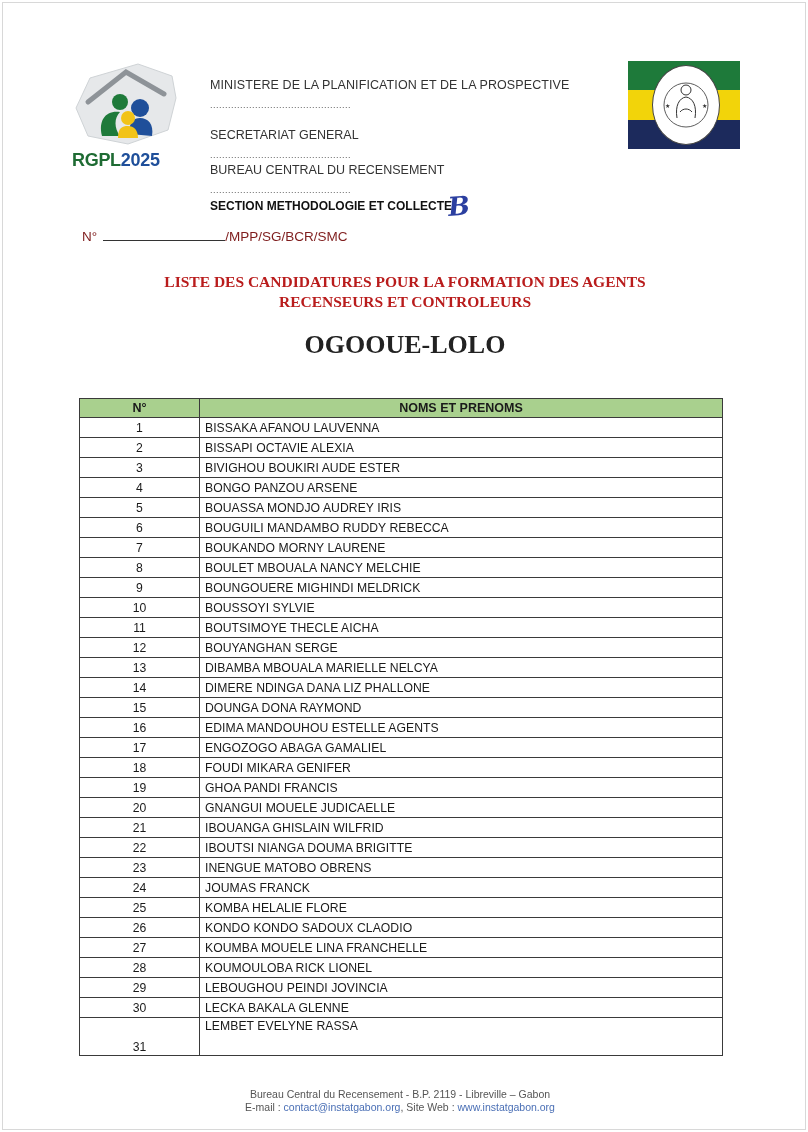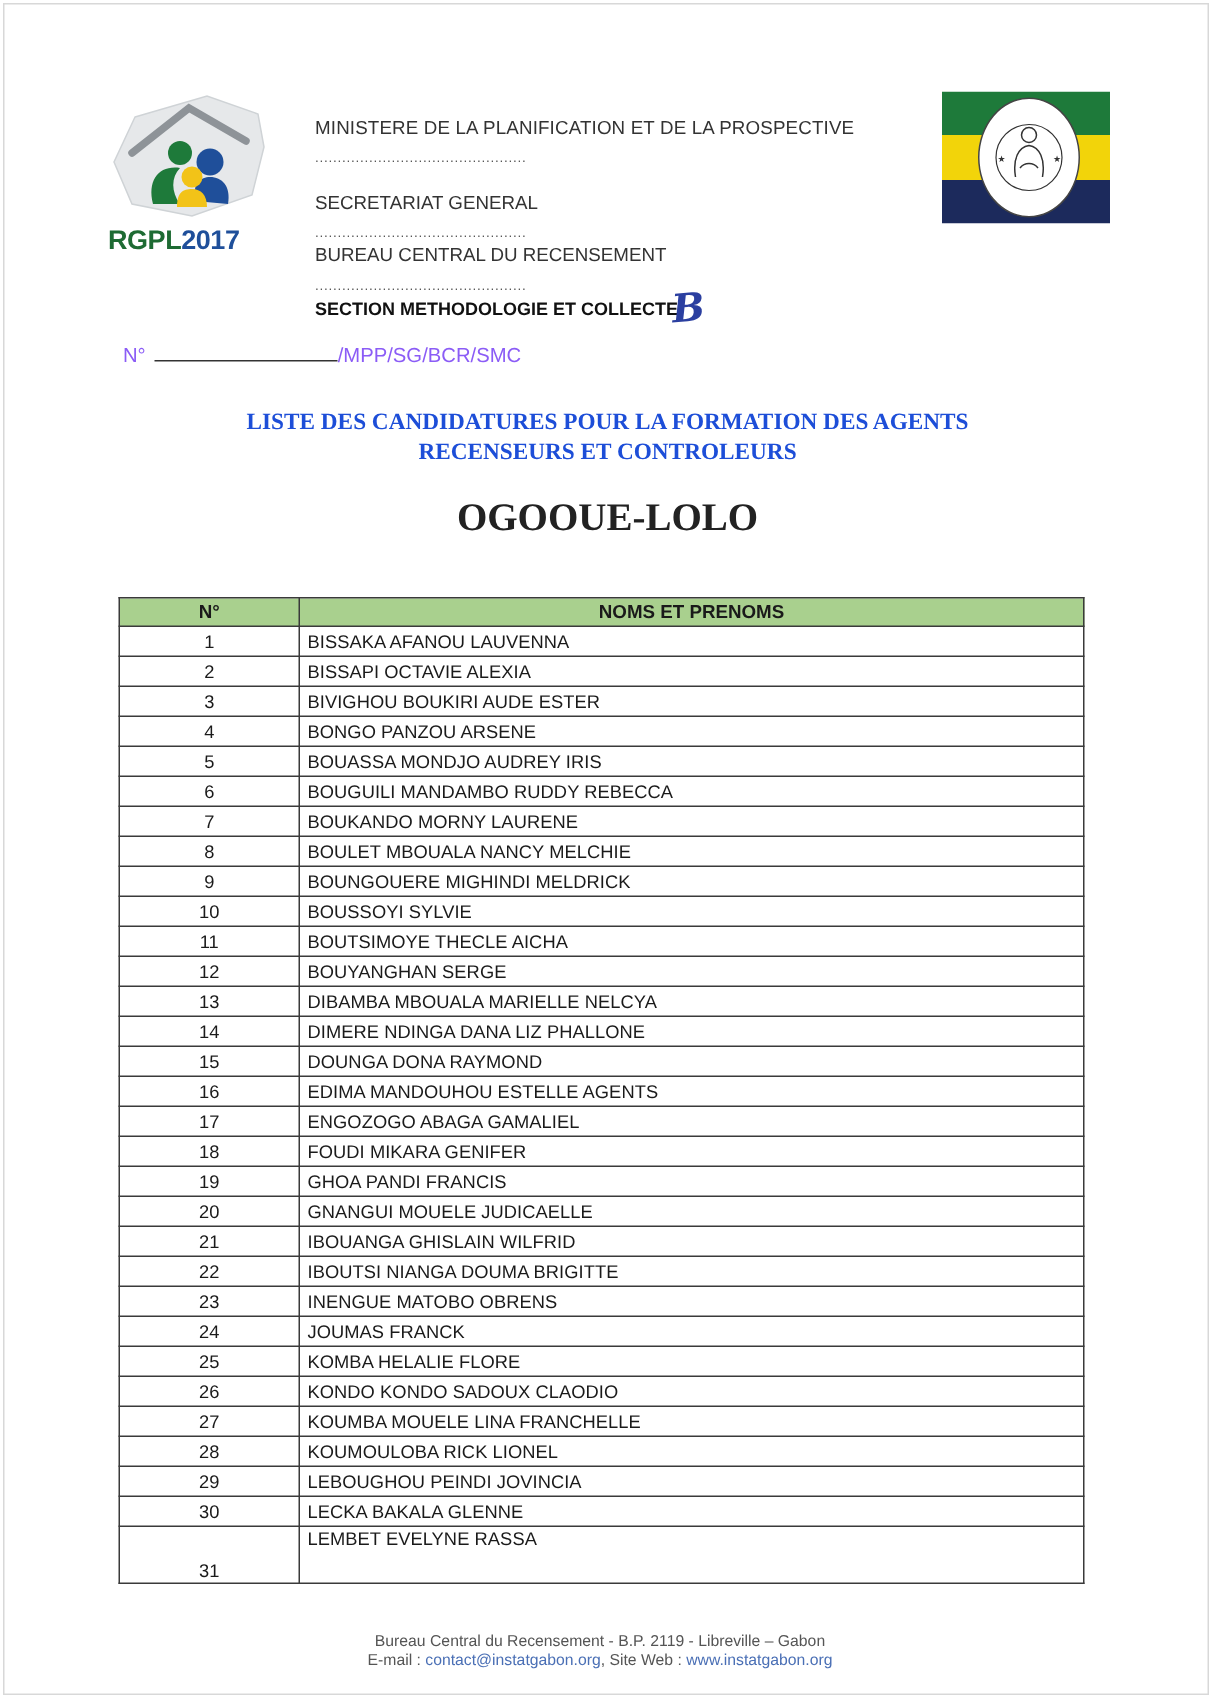--- a/index.html
+++ b/index.html
@@ -24,25 +24,25 @@
 
     
     .flag { position: absolute; left: 628px; top: 61px; width: 112px; height: 88px; overflow: hidden; }
     .flag .band { position: absolute; left: 0; right: 0; }
     .flag .g { top: 0; height: 29px; background: #1e7a3a; }
     .flag .y { top: 29px; height: 30px; background: #f2d40a; }
     .flag .b { top: 59px; height: 29px; background: #1c2a5c; }
     .flag .seal { position: absolute; left: 24px; top: 4px; width: 66px; height: 78px; border-radius: 50%; background: #ffffff; border: 1px solid #444; }
 
     
-    .reference { position: absolute; left: 82px; top: 228px; font-size: 13.5px; color: #8b5cf6; }
+    .reference { position: absolute; left: 82px; top: 228px; font-size: 13.5px; color: #7f1d1d; }
     .reference .blank { display: inline-block; width: 122px; border-bottom: 1px solid #333; height: 12px; margin-left: 6px; vertical-align: baseline; }
 
     
-    .title { position: absolute; left: 100px; width: 610px; top: 272px; text-align: center; font-family: "Liberation Serif", serif; font-weight: bold; font-size: 15.5px; line-height: 20px; color: #1d4ed8; }
+    .title { position: absolute; left: 100px; width: 610px; top: 272px; text-align: center; font-family: "Liberation Serif", serif; font-weight: bold; font-size: 15.5px; line-height: 20px; color: #b91c1c; }
     .region { position: absolute; left: 100px; width: 610px; top: 330px; text-align: center; font-family: "Liberation Serif", serif; font-weight: bold; font-size: 26px; color: #222; }
 
     
     .table-wrap { position: absolute; left: 79px; top: 398px; width: 644px; }
     table { border-collapse: collapse; width: 644px; table-layout: fixed; font-family: "Liberation Sans", sans-serif; }
     th, td { border: 1px solid #3a3a3a; padding: 0; height: 19px; font-size: 12.2px; }
     th { background: #a9d08e; font-weight: bold; font-size: 12.5px; height: 18px; }
     col.num { width: 120px; }
     td.num { text-align: center; }
     td.name { padding-left: 5px; letter-spacing: 0.05px; }
@@ -63,21 +63,21 @@
   <svg width="120" height="92" viewBox="0 0 120 92">
     <path d="M22 20 L70 6 L104 18 L108 40 L100 72 L60 86 L20 78 L8 50 Z" fill="#e6e8ea" stroke="#cfd3d6" stroke-width="1"></path>
     <path d="M20 44 L58 14 L96 36" fill="none" stroke="#8e9398" stroke-width="5" stroke-linecap="round"></path>
     <circle cx="52" cy="44" r="8" fill="#1e7a3a"></circle>
     <path d="M34 78 C30 62 38 52 52 54 C46 60 46 70 52 78 Z" fill="#1e7a3a"></path>
     <circle cx="72" cy="50" r="9" fill="#1f4f9a"></circle>
     <path d="M62 76 C60 64 66 60 72 60 C80 60 86 66 84 78 Z" fill="#1f4f9a"></path>
     <circle cx="60" cy="60" r="7" fill="#f2c318"></circle>
     <path d="M50 80 C50 70 54 68 60 68 C66 68 70 72 70 80 Z" fill="#f2c318"></path>
   </svg>
-  <div class="text"><span class="rgpl">RGPL</span><span class="year">2017</span></div>
+  <div class="text"><span class="rgpl">RGPL</span><span class="year">2025</span></div>
 </div>
 
 <div class="header-center">
   <div class="line ministry">MINISTERE DE LA PLANIFICATION ET DE LA PROSPECTIVE</div>
   <div class="dots">...............................................</div>
   <div class="line secretariat">SECRETARIAT GENERAL</div>
   <div class="dots">...............................................</div>
   <div class="line bureau">BUREAU CENTRAL DU RECENSEMENT</div>
   <div class="dots">...............................................</div>
   <div class="section">

